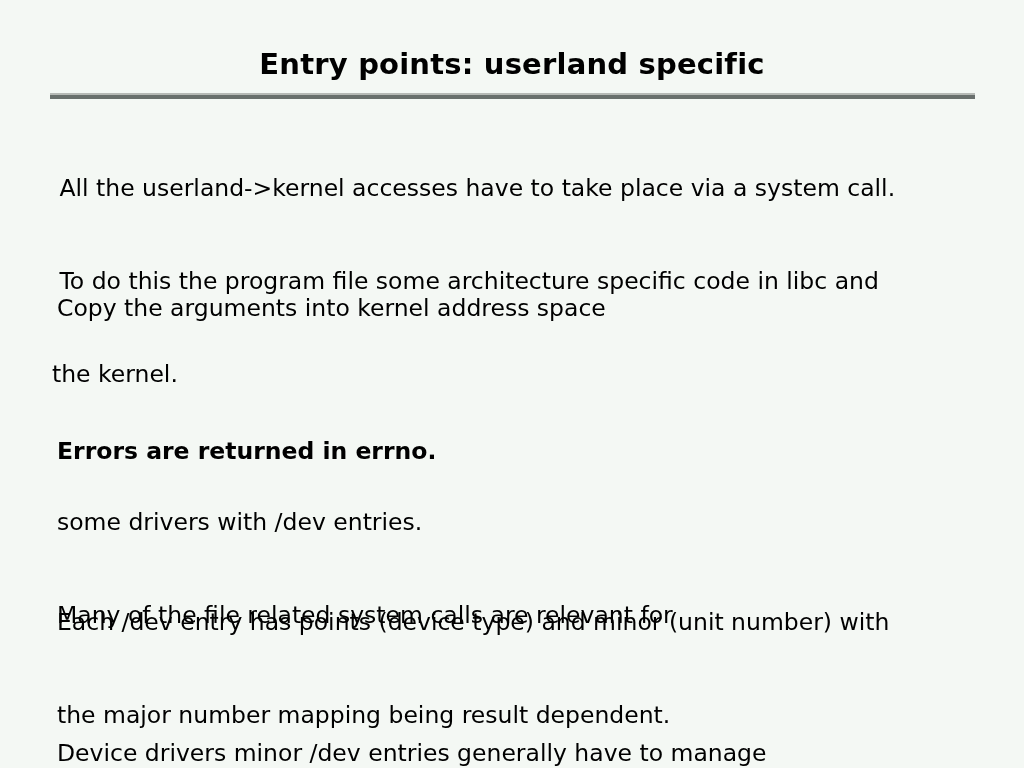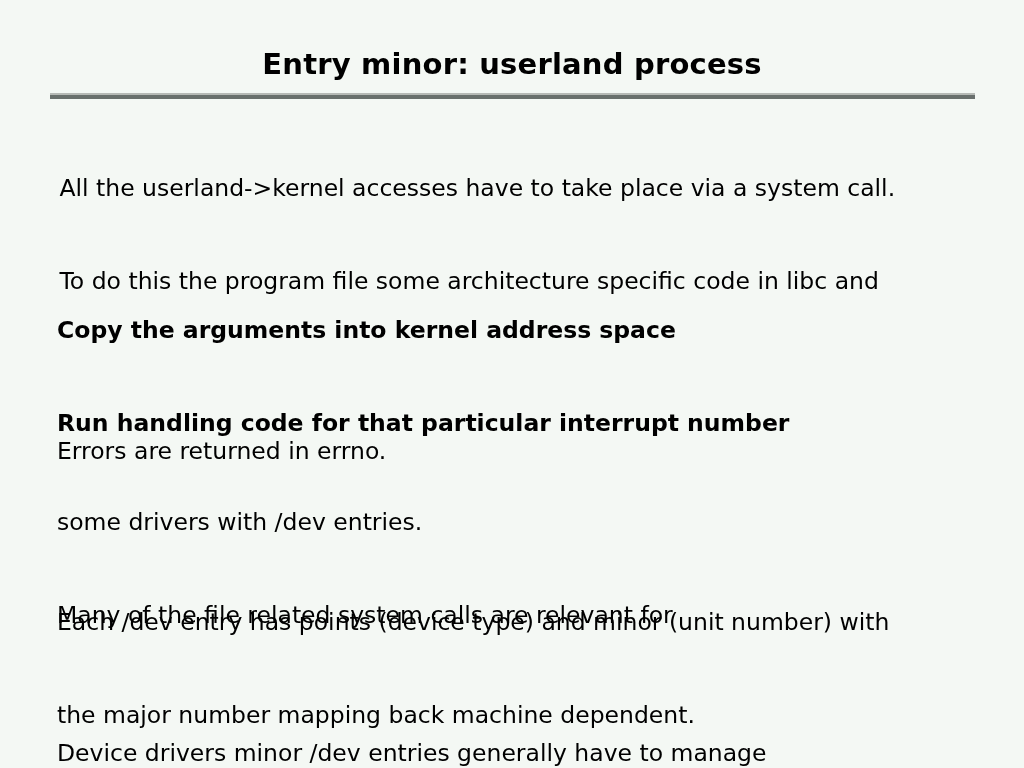--- a/index.html
+++ b/index.html
@@ -80,62 +80,62 @@
     color: #000000;
     white-space: pre;
   }
   .para .line {
     display: block;
     white-space: pre;
   }
 
   
   .para-intro    { left: 52px; top: 7px;   }
-  .para-steps    { left: 57px; top: 149px; font-weight: bold; }
-  .para-errors   { left: 57px; top: 270px; }
+  .para-steps    { left: 57px; top: 127px; }
+  .para-errors   { left: 57px; top: 270px; font-weight: bold; }
   .para-files    { left: 57px; top: 341px; }
   .para-devnode  { left: 57px; top: 441px; }
   .para-queues   { left: 57px; top: 572px; }
 </style>
 </head>
 <body>
 
 <div class="slide">
 
-  <div class="slide-title">Entry minor: userland process</div>
+  <div class="slide-title">Entry points: userland specific</div>
 
   <div class="title-rule">
     <div class="rule-top"></div>
     <div class="rule-body"></div>
   </div>
 
   <div class="body-area">
 
     <div class="para para-intro">
       <span class="line"> All the userland-&gt;kernel accesses have to take place via a system call.</span>
       <span class="line"> To do this the program file some architecture specific code in libc and</span>
+      <span class="line">the kernel.</span>
     </div>
 
     <div class="para para-steps">
       <span class="line">Copy the arguments into kernel address space</span>
-      <span class="line">Run handling code for that particular interrupt number</span>
     </div>
 
     <div class="para para-errors">
       <span class="line">Errors are returned in errno.</span>
     </div>
 
     <div class="para para-files">
       <span class="line">some drivers with /dev entries.</span>
       <span class="line">Many of the file related system calls are relevant for</span>
     </div>
 
     <div class="para para-devnode">
       <span class="line">Each /dev entry has points (device type) and minor (unit number) with</span>
-      <span class="line">the major number mapping back machine dependent.</span>
+      <span class="line">the major number mapping being result dependent.</span>
       
     </div>
 
     <div class="para para-queues">
       <span class="line">Device drivers minor /dev entries generally have to manage</span>
       
     </div>
 
   </div>
 </div>

